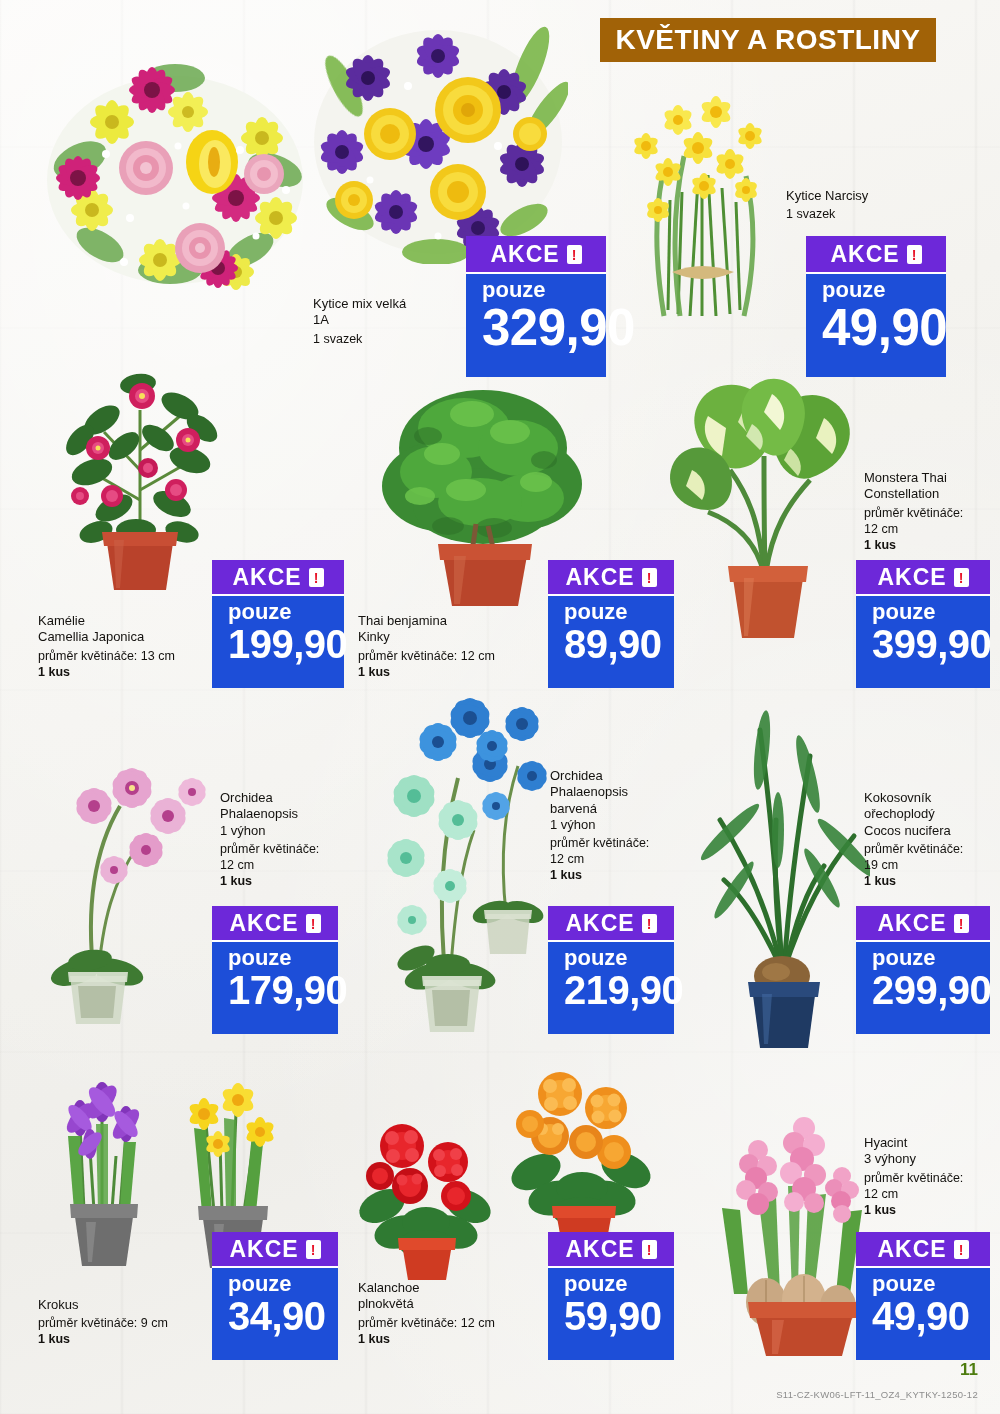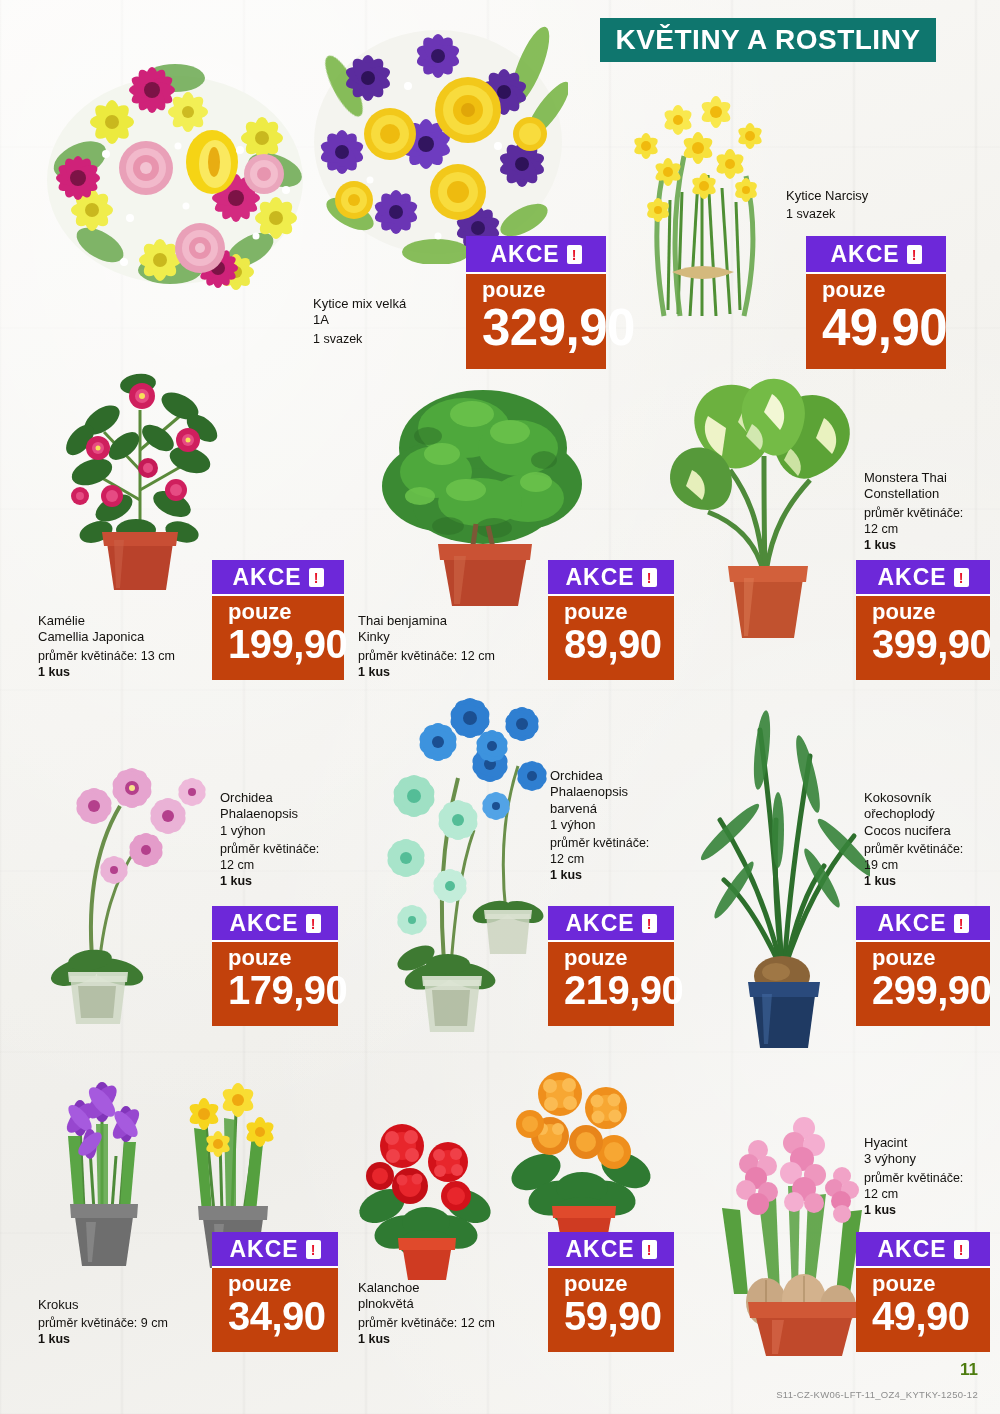--- a/index.html
+++ b/index.html
@@ -32,21 +32,21 @@
       radial-gradient(ellipse at 20% 15%, rgba(255,255,255,0.6), transparent 55%),
       radial-gradient(ellipse at 85% 70%, rgba(255,255,255,0.5), transparent 50%);
   }
   .page { position: relative; z-index: 2; width: 1000px; height: 1414px; }
 
   
   .header-banner {
     position: absolute;
     top: 18px; left: 600px;
     width: 336px; height: 44px;
-    background: #0f766e;
+    background: #a16207;
     display: flex; align-items: center; justify-content: center;
   }
   .header-banner .title {
     color: #fff;
     font-size: 28px;
     font-weight: bold;
     letter-spacing: 0.5px;
     font-family: "Liberation Sans", sans-serif;
     white-space: nowrap;
   }
@@ -66,23 +66,23 @@
   }
   .akce-bar .excl {
     display: inline-flex; align-items: center; justify-content: center;
     width: 15px; height: 19px;
     background: #fff; color: #e8152a;
     font-size: 14px; font-weight: bold; line-height: 1;
     border-radius: 2px;
     padding-top: 1px;
   }
   .price-body {
-    background: #c2410c;
+    background: #1d4ed8;
     color: #fff;
-    padding: 3px 14px 16px 16px;
+    padding: 3px 14px 24px 16px;
   }
   .price-body .pouze { font-size: 22px; font-weight: bold; line-height: 1.15; }
   .price-body .amount { font-size: 40px; font-weight: bold; line-height: 1.0; letter-spacing: -0.5px; }
   .price-block.big .price-body .amount { font-size: 51px; }
   .price-block.big .akce-bar { height: 38px; }
 
   
   .caption { position: absolute; color: #14120f; }
   .caption .name { font-size: 13px; font-weight: normal; line-height: 1.25; }
   .caption .sub { font-size: 12.5px; line-height: 1.28; font-weight: normal; margin-top: 2px; }

